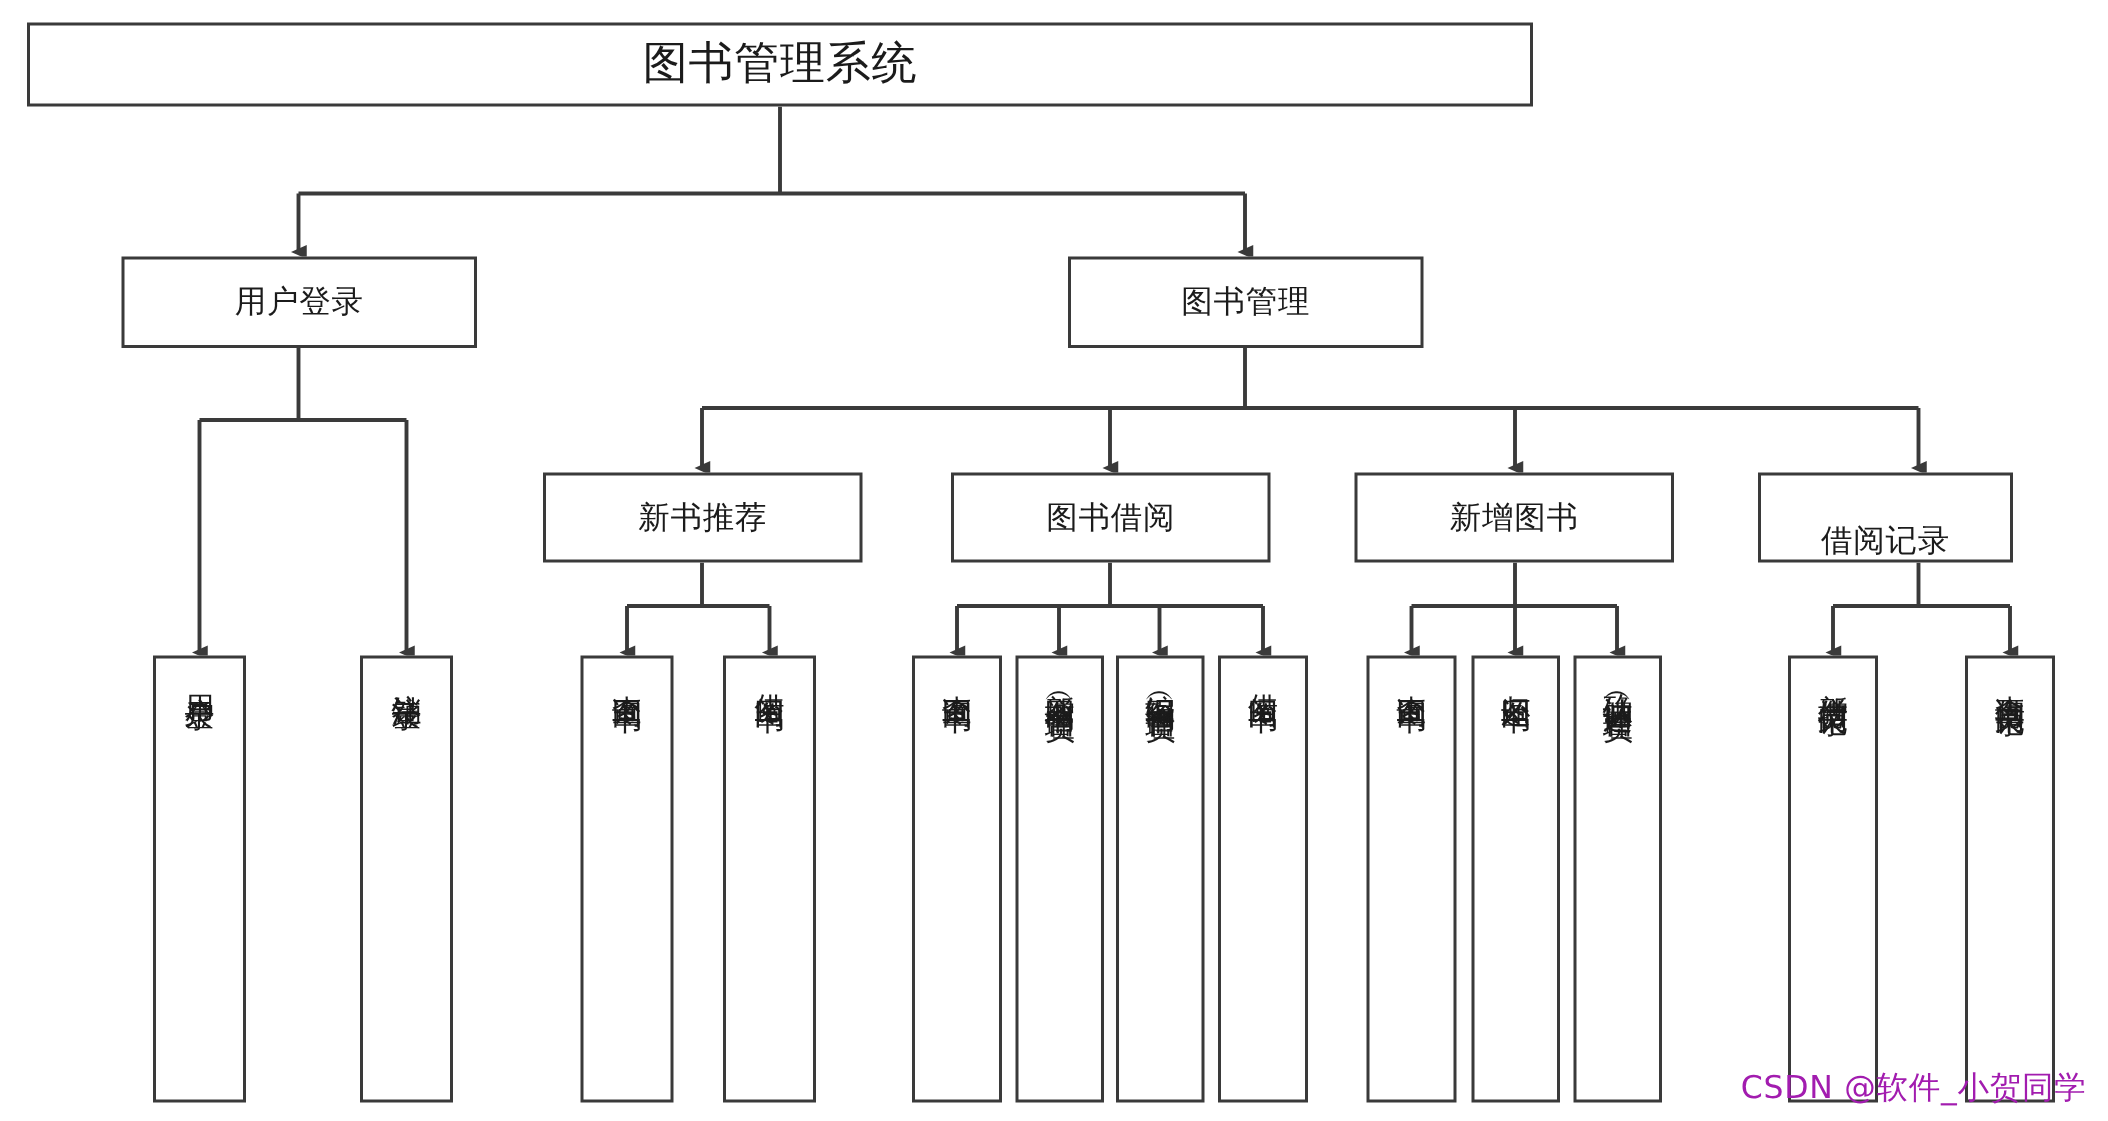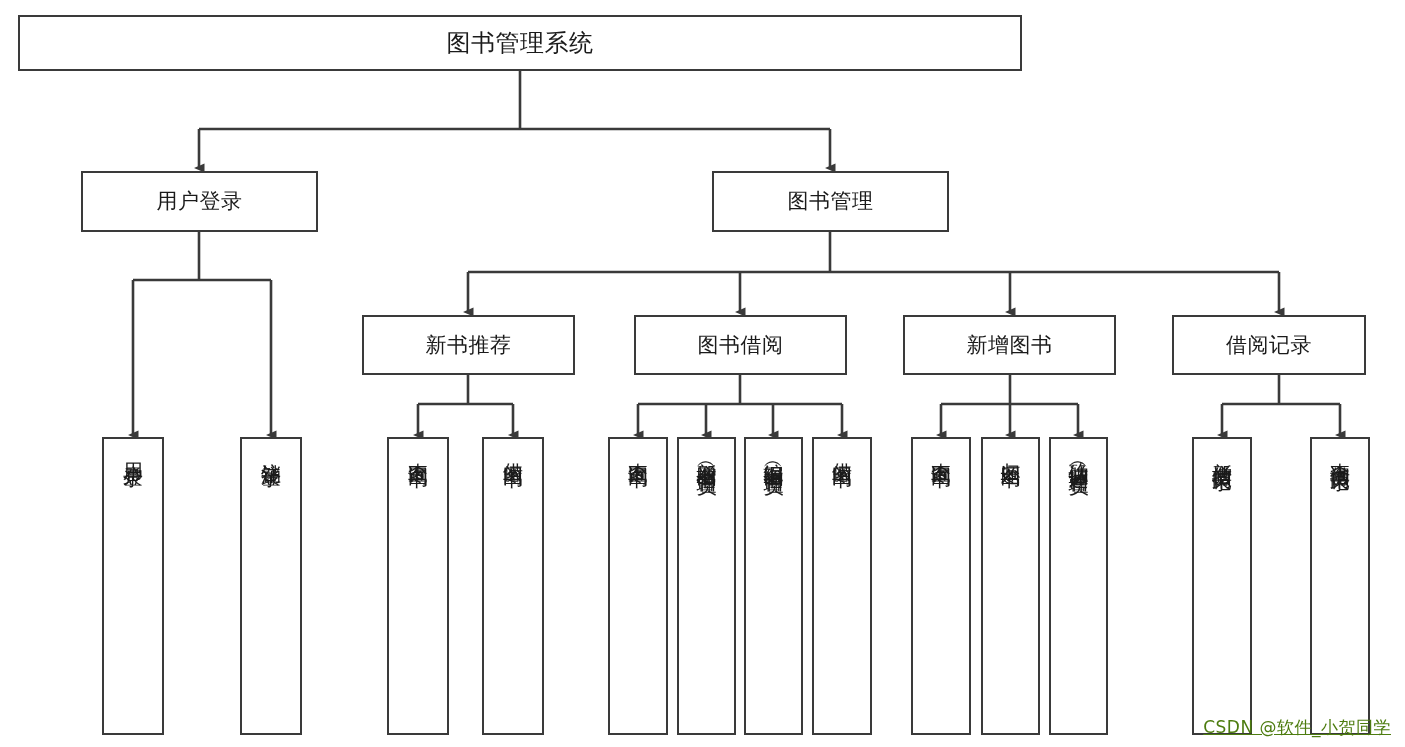--- a/index.html
+++ b/index.html
@@ -36,45 +36,44 @@
     display:block;
     text-align:center;
     line-height:1.18;
     white-space:nowrap;
   }
   
   .node.h .lbl{
     font-size:21px;
     letter-spacing:0.5px;
   }
-  .node.root .lbl{ font-size:24px; }
+  .node.root .lbl{ font-size:30px; }
   
   .node.v{
     align-items:flex-start;
     justify-content:center;
     padding-top:8px;
   }
   .node.v .lbl{
     writing-mode:vertical-rl;
     text-orientation:upright;
     font-size:20px;
     line-height:1.25;
     letter-spacing:2px;
     white-space:normal;
   }
   .watermark{
     position:absolute;
     right:14px;
     bottom:8px;
-    font-size:17px;
-    color:#4d7c0f;
+    font-size:21px;
+    color:#a21caf;
     letter-spacing:0.5px;
     white-space:nowrap;
     user-select:none;
-    text-decoration:underline;
   }
 </style>
 </head>
 <body>
 
 <div id="diagram">
 
   <svg id="edges" viewBox="0 0 1405 747">
     <defs>
       <marker id="arrow" markerWidth="12" markerHeight="12" refX="5.2" refY="6" orient="auto" markerUnits="userSpaceOnUse">
@@ -138,21 +137,21 @@
 
   <div class="node h" style="left:362px;top:315px;width:213px;height:60px;">
     <span class="lbl">新书推荐</span>
   </div>
   <div class="node h" style="left:634px;top:315px;width:213px;height:60px;justify-content:center;">
     <span class="lbl">图书借阅</span>
   </div>
   <div class="node h" style="left:903px;top:315px;width:213px;height:60px;">
     <span class="lbl">新增图书</span>
   </div>
-  <div class="node h" style="left:1172px;top:315px;width:194px;height:60px;">
+  <div class="node h" style="left:1172px;top:315px;width:170px;height:60px;align-items:flex-end;">
     <span class="lbl">借阅记录</span>
   </div>
 
   <div class="node v" style="left:102px;top:437px;width:62px;height:298px;">
     <span class="lbl">用户登录</span>
   </div>
   <div class="node v" style="left:240px;top:437px;width:62px;height:298px;">
     <span class="lbl">注销登录</span>
   </div>
 

